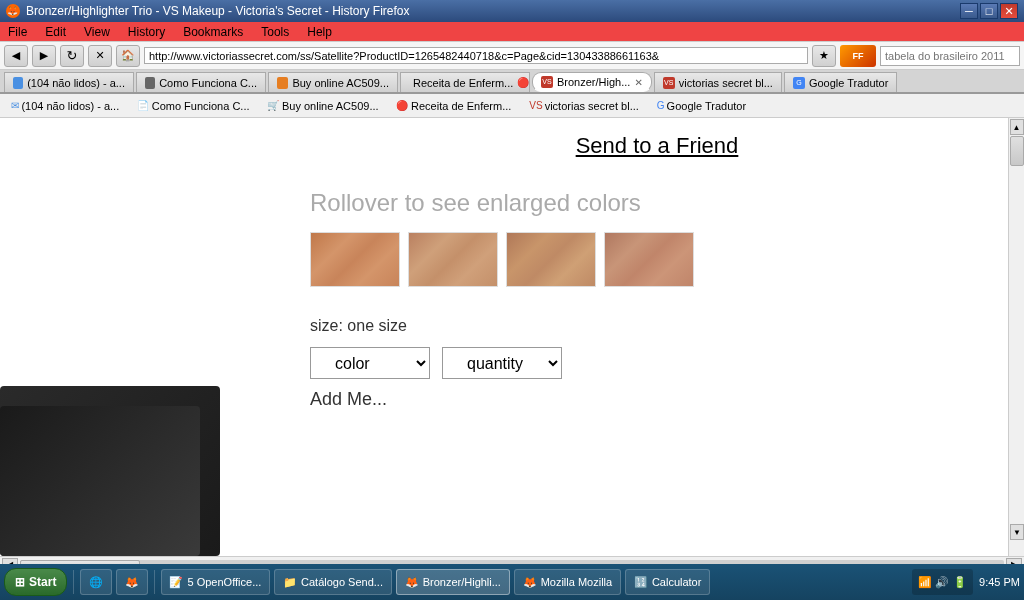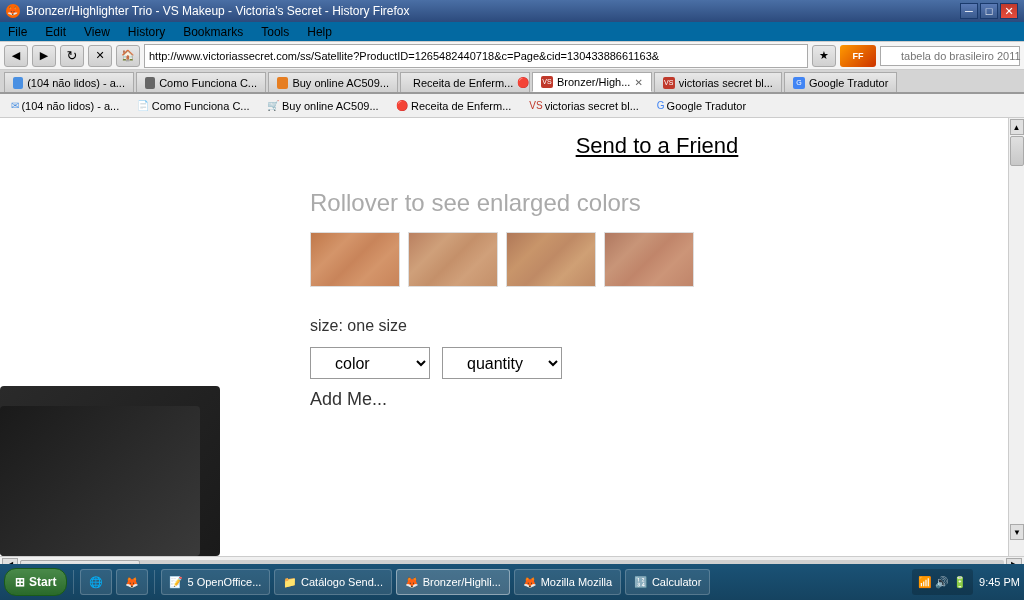--- a/index.html
+++ b/index.html
@@ -21,21 +21,21 @@
     .title-bar-controls { display: flex; gap: 2px; }
     .title-btn {
       width: 18px; height: 16px; background: linear-gradient(to bottom, #5a7ab5, #3a5a8c);
       border: 1px solid #1a3a6c; color: #fff; font-size: 11px;
       display: flex; align-items: center; justify-content: center; cursor: pointer;
     }
     .title-btn.close { background: linear-gradient(to bottom, #c0392b, #e74c3c); }
 
     
     .menu-bar {
-      background: #0369a1;
+      background: #ef4444;
       height: 20px;
       display: flex;
       align-items: center;
       padding: 0 4px;
       border-bottom: 1px solid #ccc;
       font-size: 12px;
       gap: 10px;
     }
     .menu-item { padding: 0 4px; cursor: pointer; }
 
@@ -48,25 +48,25 @@
       padding: 0 4px;
       gap: 4px;
       border-bottom: 1px solid #ccc;
     }
     .nav-btn {
       width: 24px; height: 22px; background: linear-gradient(to bottom, #e8e8e8, #d0d0d0);
       border: 1px solid #aaa; border-radius: 3px; cursor: pointer;
       display: flex; align-items: center; justify-content: center; font-size: 11px;
     }
     .address-input {
-      flex: 1; height: 24px; border: 1px solid #aaa; padding: 0 4px;
+      flex: 1; height: 17px; border: 1px solid #aaa; padding: 0 4px;
       font-size: 11px; background: #fff;
     }
     .search-box {
-      width: 140px; height: 20px; border: 1px solid #aaa; padding: 0 20px;
+      width: 140px; height: 20px; border: 1px solid #aaa; padding: 0 4px;
       font-size: 11px; background: #fff; display: flex; align-items: center;
     }
     .search-input { border: none; outline: none; font-size: 11px; flex: 1; background: transparent; }
     .ff-logo {
       width: 36px; height: 22px; background: linear-gradient(135deg, #ff9900, #cc3300);
       border-radius: 3px; display: flex; align-items: center; justify-content: center;
       color: #fff; font-size: 9px; font-weight: bold;
     }
 
     
@@ -89,20 +89,21 @@
       display: flex; align-items: center; gap: 4px;
       cursor: pointer;
       max-width: 130px;
       overflow: hidden;
       white-space: nowrap;
     }
     .tab.active {
       background: #fff;
       border-bottom: 1px solid #fff;
       z-index: 1;
+      border-radius: 9px;
     }
     .tab-close { font-size: 10px; cursor: pointer; color: #666; }
 
     
     .bookmarks-bar {
       background: #f0f0f0;
       height: 24px;
       display: flex;
       align-items: center;
       padding: 0 4px;

